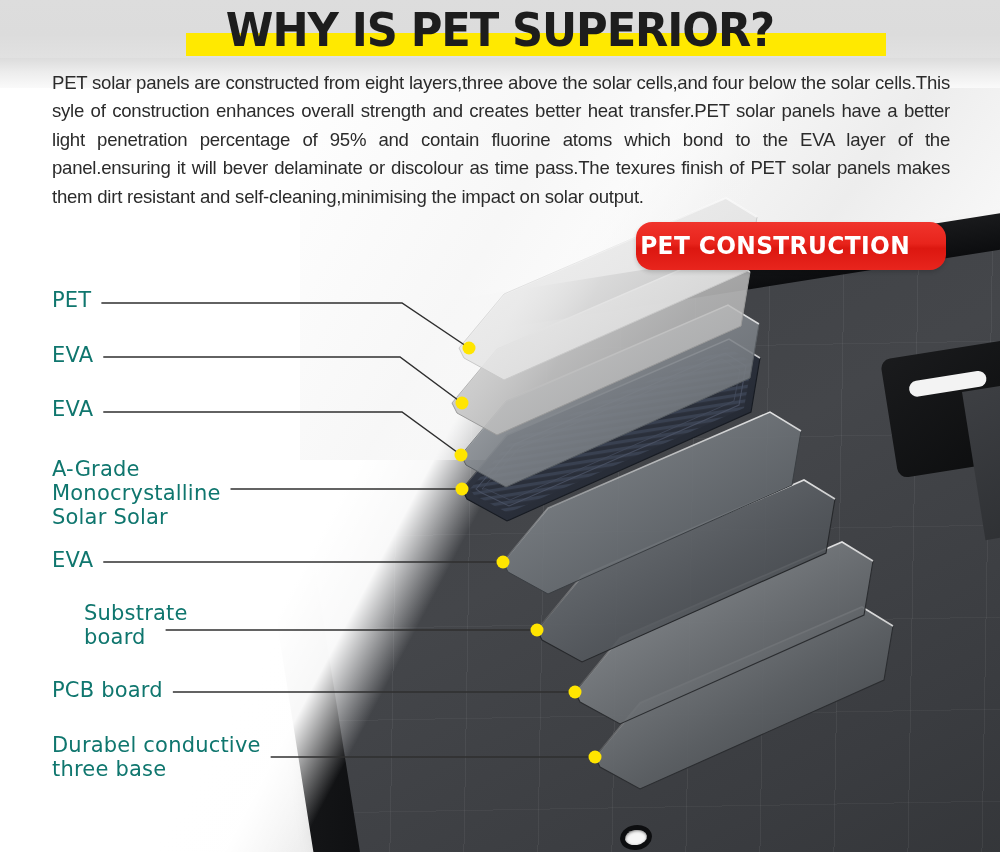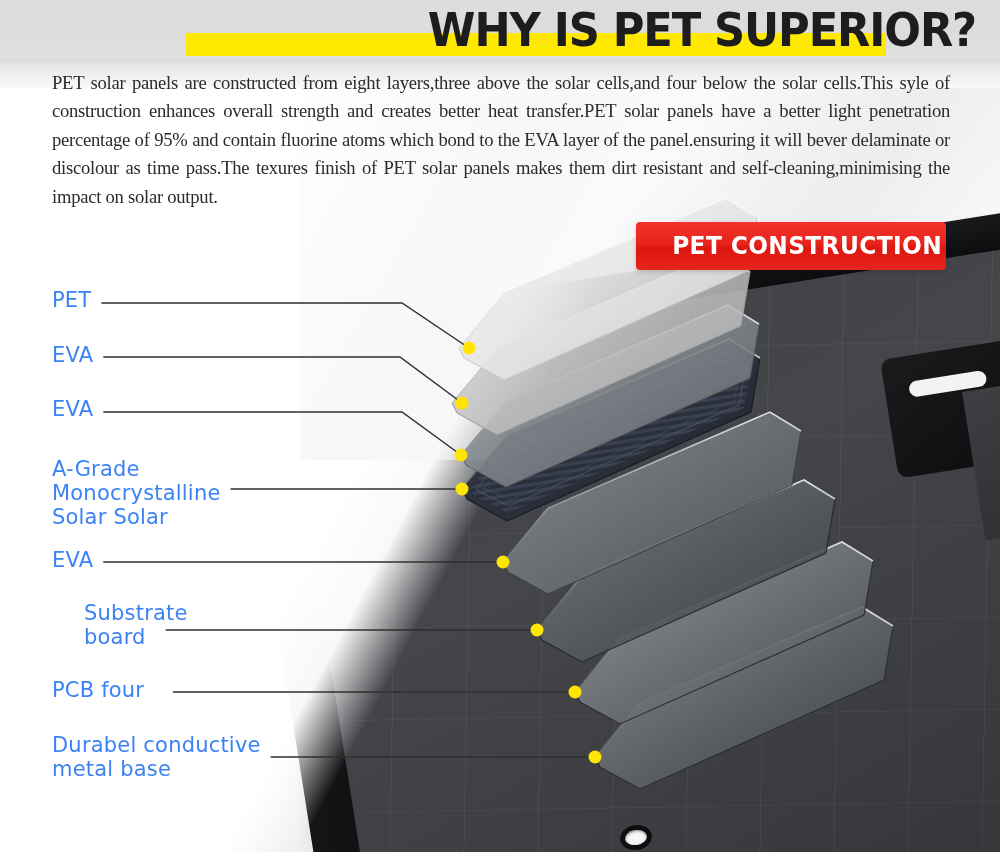--- a/index.html
+++ b/index.html
@@ -91,21 +91,21 @@
     pointer-events:none;
   }
   .sheen2{
     position:absolute;left:300px;top:40px;width:520px;height:420px;
     background:linear-gradient(120deg,rgba(255,255,255,.0) 0%,rgba(246,246,246,.9) 40%,rgba(255,255,255,.0) 72%);
     pointer-events:none;
   }
 
   
   .header{position:absolute;left:0;top:0;width:1000px;height:64px;}
-  .title-wrap{position:absolute;left:0;top:0;width:1000px;text-align:right;}
+  .title-wrap{position:absolute;left:0;top:0;width:1000px;text-align:center;}
   .title-hl{
     position:absolute;left:186px;top:33px;width:700px;height:23px;
     background:#ffe900;
   }
   .title-text{
     position:relative;
     display:inline-block;
     margin-top:1px;
     font-family:"DejaVu Sans","Liberation Sans",sans-serif;
     font-weight:bold;
@@ -119,42 +119,42 @@
   }
 
   
   .para{
     position:absolute;left:52px;top:69px;width:898px;
     font-size:18.6px;
     line-height:28.4px;
     color:#2b2b2b;
     text-align:justify;
     text-justify:inter-word;
-    font-family:Liberation Serif, serif;
+    font-family:Liberation Sans, sans-serif;
     letter-spacing:-.25px;
   }
 
   
   .badge{
     position:absolute;left:636px;top:222px;width:310px;height:48px;
-    border-radius:4px;
+    border-radius:16px;
     background:linear-gradient(180deg,#f0342c 0%,#e8241c 45%,#dc1710 55%,#e8251d 100%);
     box-shadow:0 2px 4px rgba(0,0,0,.16);
-    display:flex;align-items:center;justify-content:flex-end;
+    display:flex;align-items:center;justify-content:flex-start;
   }
   .badge-text{
     color:#ffffff;font-weight:bold;font-size:24px;letter-spacing:.4px;
     font-family:"DejaVu Sans","Liberation Sans",sans-serif;
     transform:scaleX(.97);
   }
 
   
   .label{
     position:absolute;
-    color:#3b82f6;
+    color:#0f766e;
     font-size:21px;
     line-height:24px;
     font-family:"DejaVu Sans","Liberation Sans",sans-serif;
     letter-spacing:.2px;
     white-space:pre-line;
   }
 
   
   svg.overlay{position:absolute;left:0;top:0;width:1000px;height:852px;pointer-events:none;}
 </style>
@@ -309,18 +309,18 @@
   <div id="labels">
       <div class="label" style="left: 52px; top: 288px;">PET</div>
       <div class="label" style="left: 52px; top: 343px;">EVA</div>
       <div class="label" style="left: 52px; top: 397px;">EVA</div>
       <div class="label" style="left: 52px; top: 457px;">A-Grade
 Monocrystalline
 Solar Solar</div>
       <div class="label" style="left: 52px; top: 548px;">EVA</div>
       <div class="label" style="left: 52px; top: 601px; margin-left: 32px;">Substrate
 board</div>
-      <div class="label" style="left: 52px; top: 678px;">PCB four</div>
+      <div class="label" style="left: 52px; top: 678px;">PCB board</div>
       <div class="label" style="left: 52px; top: 733px;">Durabel conductive
-metal base</div>
+three base</div>
     </div>
 
 </div>
 
 </body></html>

